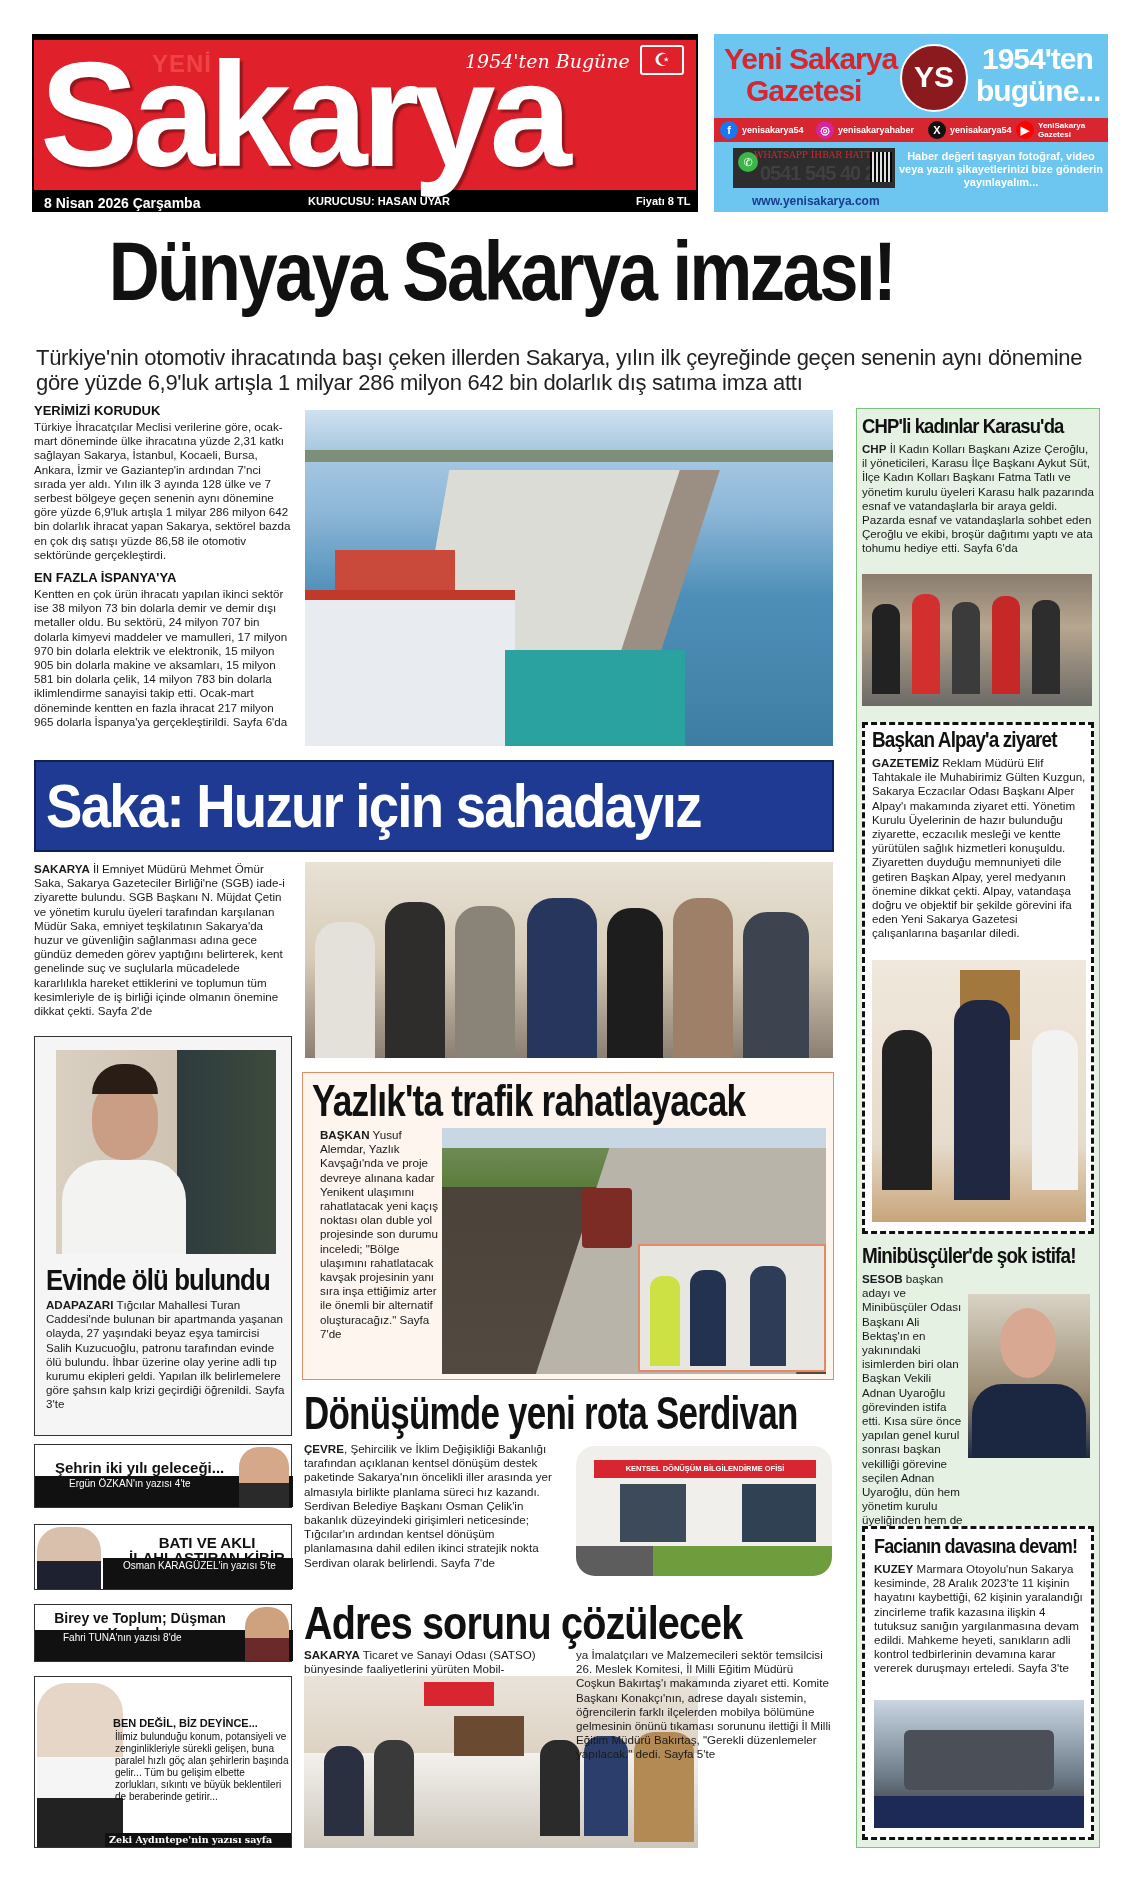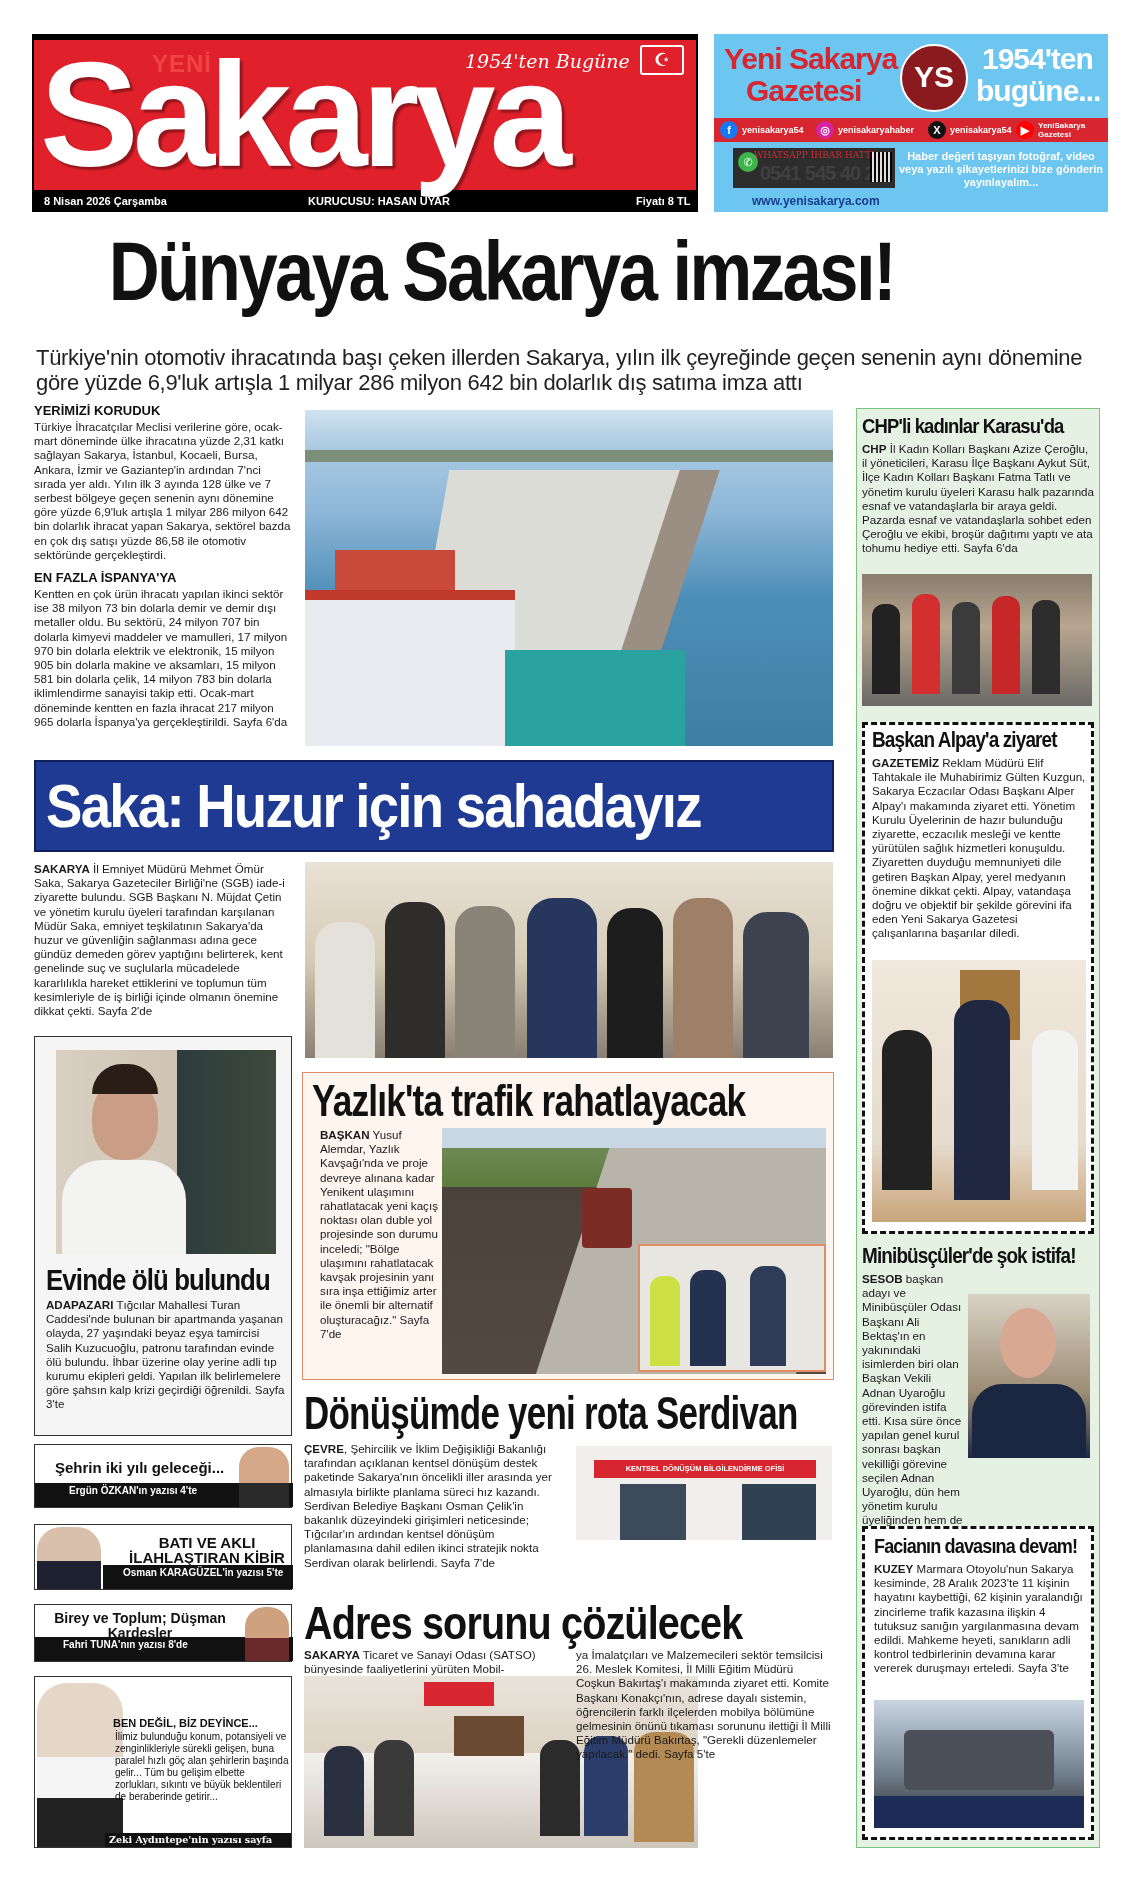--- a/index.html
+++ b/index.html
@@ -8,21 +8,21 @@
   .body-text { font-size: 11.6px; line-height: 14.2px; color: #1a1a1a; }
   .body-text b { font-weight: 700; margin-top: 40px; }
   .photo { overflow: hidden; }
   
   #mast { left: 32px; top: 34px; width: 666px; height: 178px; background: #000; }
   #mast-red { left: 34px; top: 40px; width: 662px; height: 150px; background: #e0212b; }
   #mast-yeni { left: 152px; top: 50px; color: #ef4444; font-weight: 700; font-size: 24px; letter-spacing: 1px; }
   #mast-logo { left: 40px; top: 40px; color: #fff; font-weight: 700; font-size: 148px; line-height: 150px; letter-spacing: -6px; text-shadow: 3px 3px 2px rgba(0,0,0,.35); }
   #mast-slogan { left: 465px; top: 50px; color: #fff; font-style: italic; font-family: "DejaVu Serif", serif; font-size: 19px; }
   #mast-flag { left: 640px; top: 45px; width: 44px; height: 30px; border: 2px solid #fff; border-radius: 3px; color: #fff; font-size: 18px; text-align: center; line-height: 26px; }
-  #mast-date { left: 44px; top: 195px; color: #fff; font-size: 11px; font-weight: 700; }
+  #mast-date { left: 44px; top: 195px; color: #fff; font-size: 14px; font-weight: 700; }
   #mast-founder { left: 308px; top: 195px; color: #fff; font-size: 11px; font-weight: 700; }
   #mast-price { left: 636px; top: 195px; color: #fff; font-size: 11px; font-weight: 700; text-align: right; }
   
   #promo { left: 714px; top: 34px; width: 394px; height: 178px; background: #6cc6ef; }
   #promo-band { left: 714px; top: 118px; width: 394px; height: 24px; background: #d7262f; }
   .promo-red { color: #d7262f; font-weight: 700; font-size: 30px; line-height: 30px; letter-spacing: -1px; }
   .promo-white { color: #fff; font-weight: 700; font-size: 30px; line-height: 30px; letter-spacing: -1px; }
   #ys-badge { left: 900px; top: 44px; width: 68px; height: 68px; border-radius: 50%; background: #8b1a1f; color: #fff; font-weight: 700; font-size: 30px; text-align: center; line-height: 62px; border: 2px solid #fff; }
   .social { top: 121px; height: 18px; display: flex; align-items: center; gap: 4px; color: #fff; font-size: 9px; font-weight: 700; }
   .social .ic { width: 18px; height: 18px; border-radius: 50%; display: inline-block; text-align: center; line-height: 18px; font-size: 11px; color: #fff; }
@@ -39,21 +39,21 @@
   
   #green-col { left: 856px; top: 408px; width: 244px; height: 1440px; background: #e4f1e3; border: 1px solid #7dc27a; }
   .dashed-box { border: 3px dashed #111; background: #fff; }
   .news-title { font-weight: 700; font-size: 22px; line-height: 24px; letter-spacing: -1px; white-space: nowrap; }
   
   #saka-banner { left: 34px; top: 760px; width: 800px; height: 92px; background: #1f3a93; border: 2px solid #0e1f5a; }
   #saka-title { left: 46px; top: 764px; color: #fff; font-size: 62px; line-height: 84px; font-weight: 700; letter-spacing: -2px; transform: scaleX(0.88); transform-origin: left top; white-space: nowrap; }
   #yazlik-box { left: 302px; top: 1072px; width: 532px; height: 308px; background: #fdf5ee; border: 1px solid #e08b6a; }
   #olu-box { left: 34px; top: 1036px; width: 258px; height: 400px; background: #f5f5f5; border: 1px solid #333; }
   .col-box { left: 34px; width: 258px; border: 1px solid #333; background: #fff; }
-  .col-bar { position: absolute; left: 0; bottom: 0; height: 24px; background: #111; color: #fff; font-size: 10px; font-weight: 700; line-height: 16px; }
+  .col-bar { position: absolute; left: 0; bottom: 0; height: 31px; background: #111; color: #fff; font-size: 10px; font-weight: 400; line-height: 16px; }
   .ph-sky { background: linear-gradient(180deg,#b9d5ea 0%,#8eb7d8 30%,#4e8fb8 55%,#3f7ea3 100%); }
 </style>
 </head>
 <body>
 
 <div class="abs" id="mast"></div>
 <div class="abs" id="mast-red"></div>
 <div class="abs" id="mast-logo">Sakarya</div>
 <div class="abs" id="mast-yeni">YENİ</div>
 <div class="abs" id="mast-slogan">1954'ten Bugüne</div>
@@ -213,21 +213,21 @@
   <div class="abs" style="left:140px;top:60px;width:50px;height:60px;background:#7c2c25;border-radius:4px;"></div>
   <div class="abs" style="left:196px;top:116px;width:188px;height:128px;background:#e8e6e1;border:2px solid #e08b6a;">
     <div class="abs" style="left:10px;top:30px;width:30px;height:90px;background:#cde145;border-radius:12px 12px 0 0;"></div>
     <div class="abs" style="left:50px;top:24px;width:36px;height:96px;background:#23324f;border-radius:14px 14px 0 0;"></div>
     <div class="abs" style="left:110px;top:20px;width:36px;height:100px;background:#2f3c58;border-radius:14px 14px 0 0;"></div>
   </div>
 </div>
 
 <div class="abs news-title" style="left:304px;top:1388px;font-size:46px;line-height:50px;transform:scaleX(.76);transform-origin:left top;">Dönüşümde yeni rota Serdivan</div>
 <div class="abs body-text" style="left:304px;top:1442px;width:262px;"><b>ÇEVRE</b><span>, Şehircilik ve İklim Değişikliği Bakanlığı tarafından açıklanan kentsel dönüşüm destek paketinde Sakarya'nın öncelikli iller arasında yer almasıyla birlikte planlama süreci hız kazandı. Serdivan Belediye Başkanı Osman Çelik'in bakanlık düzeyindeki girişimleri neticesinde; Tığcılar'ın ardından kentsel dönüşüm planlamasına dahil edilen ikinci stratejik nokta Serdivan olarak belirlendi. Sayfa 7'de</span></div>
-<div class="abs photo" style="left:576px;top:1446px;width:256px;height:94px;background:#f0efec;">
+<div class="abs photo" style="left:576px;top:1446px;width:256px;height:130px;background:#f0efec;border-radius:19px;">
   <div class="abs" style="left:18px;top:14px;width:222px;height:18px;background:#d7262f;color:#fff;font-size:7.5px;font-weight:700;text-align:center;line-height:18px;">KENTSEL DÖNÜŞÜM BİLGİLENDİRME OFİSİ</div>
   <div class="abs" style="left:44px;top:38px;width:66px;height:58px;background:#3d4a5a;"></div>
   <div class="abs" style="left:166px;top:38px;width:74px;height:58px;background:#2f4152;"></div>
   <div class="abs" style="left:0;top:100px;width:256px;height:30px;background:linear-gradient(90deg,#5d5d5d 0 30%,#6f9c3d 30%);"></div>
 </div>
 
 <div class="abs news-title" style="left:304px;top:1598px;font-size:46px;line-height:50px;transform:scaleX(.86);transform-origin:left top;">Adres sorunu çözülecek</div>
 <div class="abs body-text" style="left:304px;top:1648px;width:260px;"><b>SAKARYA</b><span> Ticaret ve Sanayi Odası (SATSO) bünyesinde faaliyetlerini yürüten Mobil-</span></div>
 <div class="abs photo" style="left:304px;top:1676px;width:394px;height:172px;background:linear-gradient(180deg,#e9e3da 0%,#ddd3c4 45%,#f3f1ec 45%,#cdc6bc 100%);">
   <div class="abs" style="left:120px;top:6px;width:70px;height:24px;background:#d7262f;"></div>

